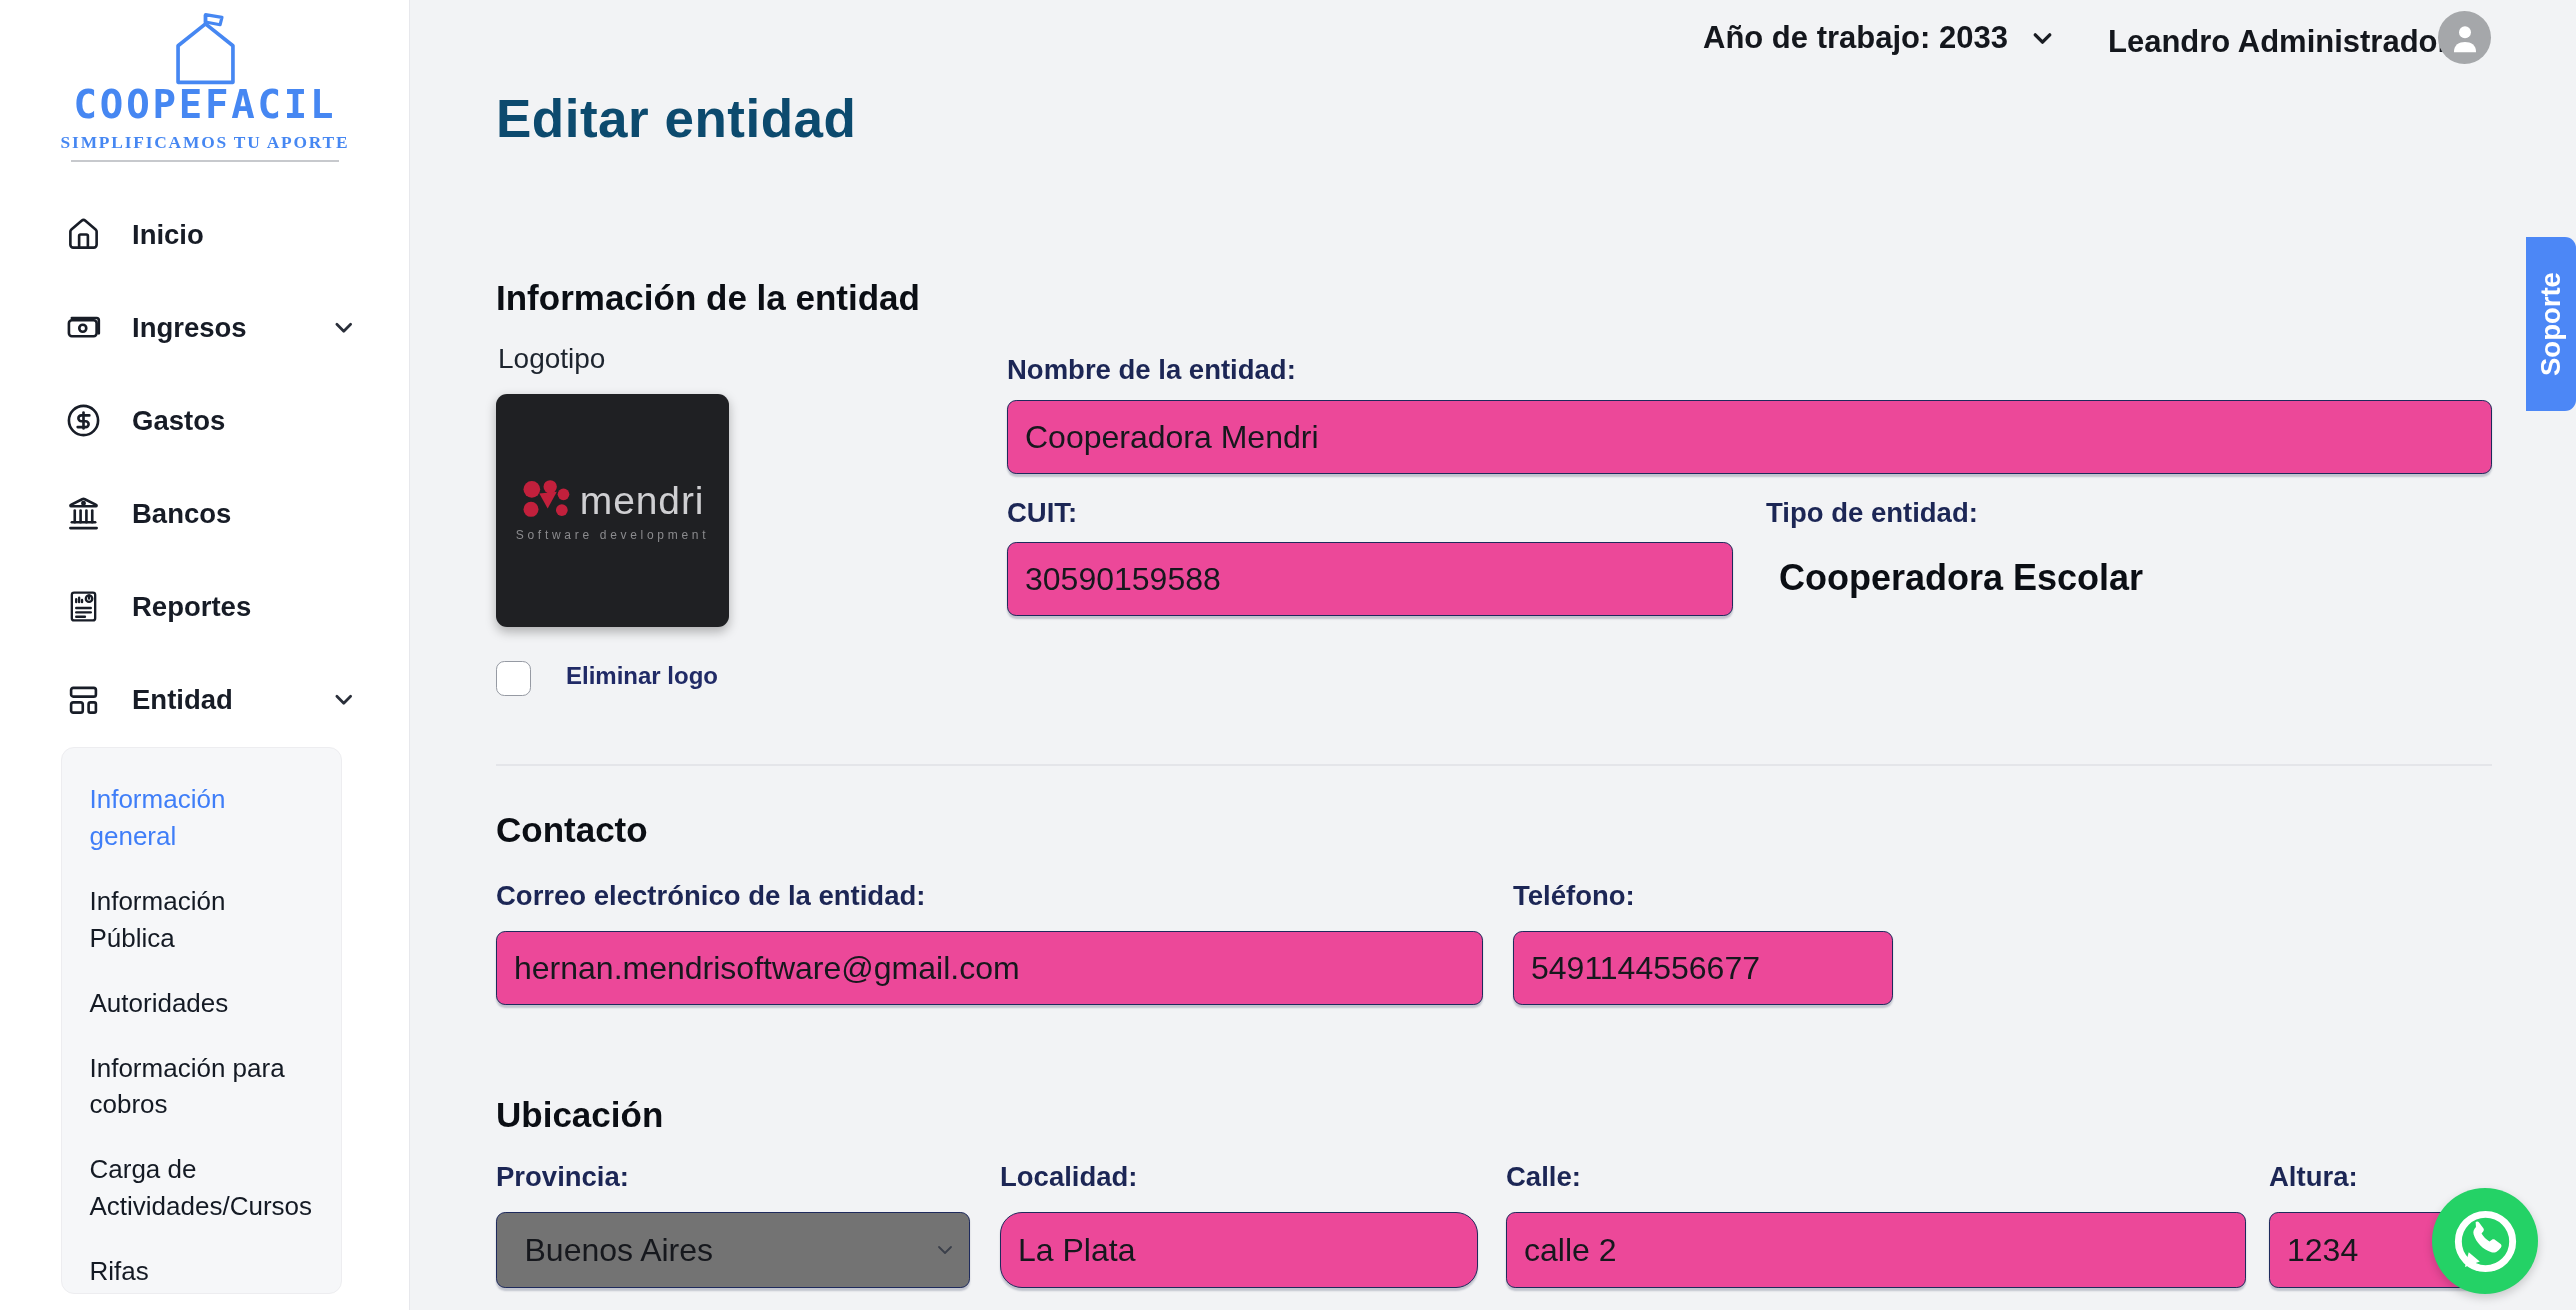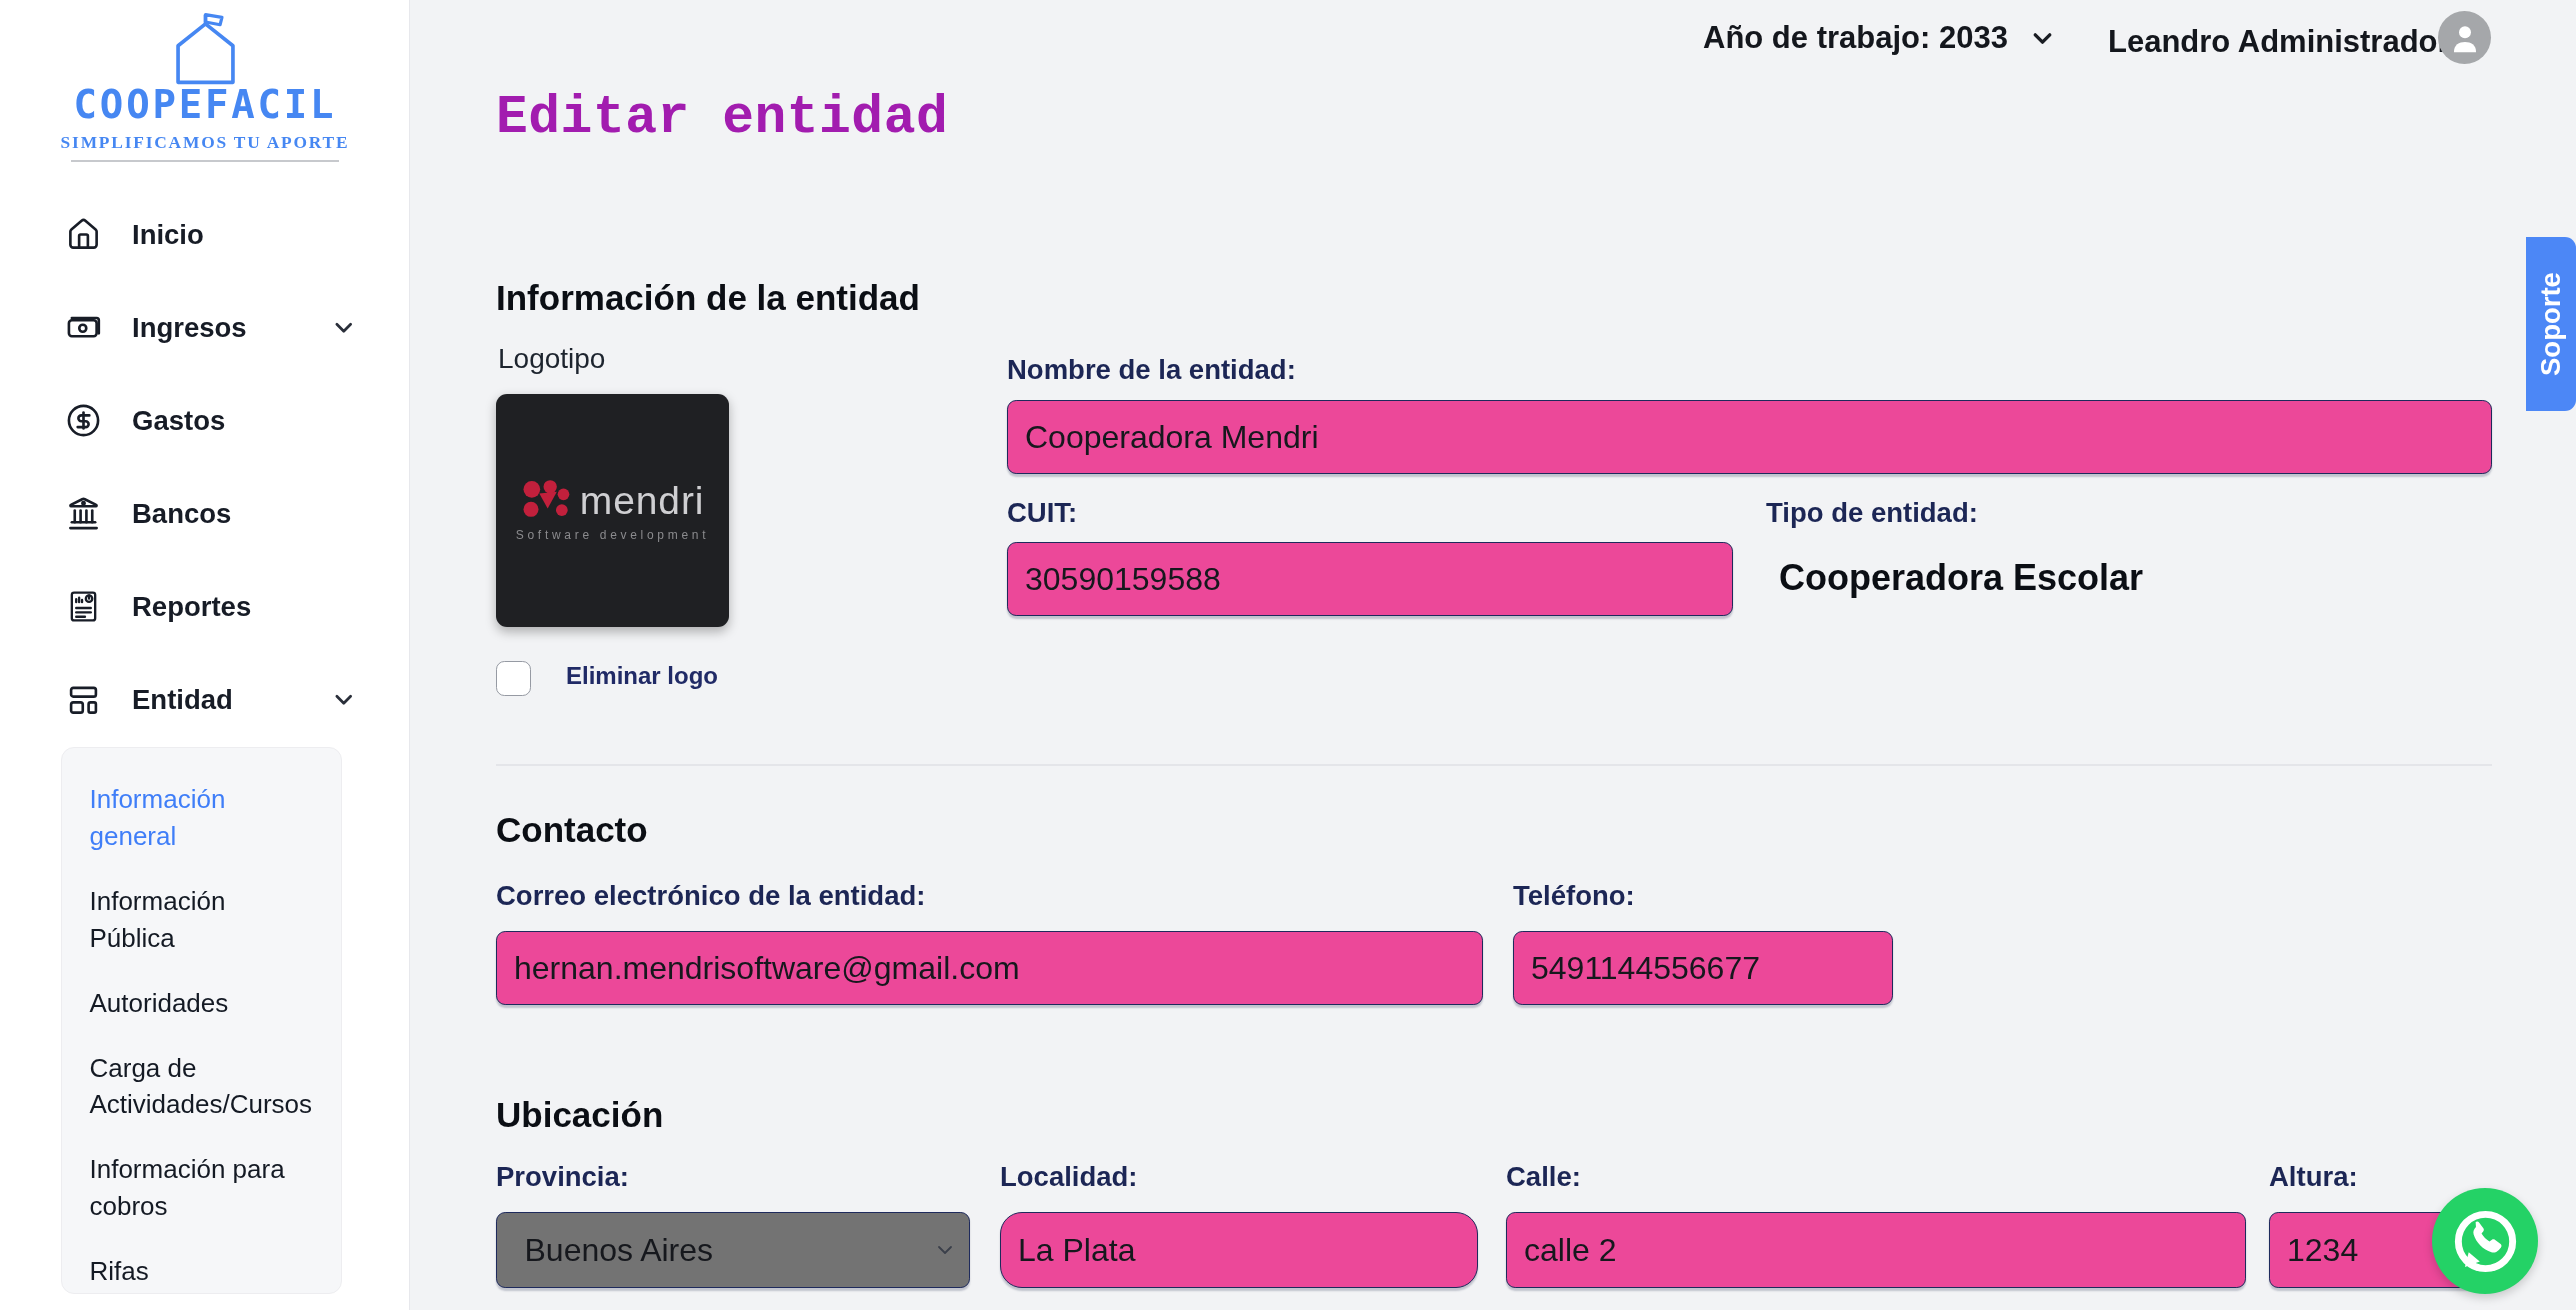--- a/index.html
+++ b/index.html
@@ -28,21 +28,21 @@
 
   
   .year-picker { position:absolute; left:1703px; top:20px; display:flex; align-items:center; gap:20px; cursor:pointer; }
   .year-label { font-size:31px; font-weight:700; color:#14171d; }
   .year-chev { display:flex; color:#1a1d23; }
   .user-name { position:absolute; left:2108px; top:24px; font-size:31px; font-weight:700; color:#14171d; }
   .avatar { position:absolute; left:2438px; top:11px; width:53px; height:53px; border-radius:50%; background:#a5a7aa; display:flex; align-items:center; justify-content:center; cursor:pointer; }
   .avatar svg { width:40px; height:40px; }
 
   
-  .page-title { position:absolute; left:496px; top:88px; font-size:53px; font-weight:800; color:#a21caf; letter-spacing:0.5px;font-family:Liberation Mono, monospace; }
+  .page-title { position:absolute; left:496px; top:88px; font-size:53px; font-weight:800; color:#0c4a6e; letter-spacing:0.5px; }
   .sec { position:absolute; font-size:35px; font-weight:700; color:#0b0e14; }
   .sec.info   { left:496px; top:278px; }
   .sec.contact{ left:496px; top:810px; }
   .sec.loc    { left:496px; top:1095px; }
 
   .lbl { position:absolute; font-size:27.5px; font-weight:600; color:#1c2655; }
   .plain-lbl { position:absolute; font-size:28px; font-weight:400; color:#1d242e; }
 
   .inp { position:absolute; background:#ec4899; border:1.8px solid #1e2a5c; border-radius:9.2px;
          font-family:"Liberation Sans", sans-serif; font-size:32px; color:#16181d; padding:0 17px;
@@ -200,22 +200,22 @@
               <path d="m6 9 6 6 6-6"></path>
             </svg>
         </span>
       </div>
     </nav>
 
     <div class="submenu">
       <div class="submenu-item active">Información general</div>
       <div class="submenu-item">Información Pública</div>
       <div class="submenu-item">Autoridades</div>
+      <div class="submenu-item">Información para cobros</div>
       <div class="submenu-item">Carga de Actividades/Cursos</div>
-      <div class="submenu-item">Información para cobros</div>
       <div class="submenu-item">Rifas</div>
     </div>
   </aside>
 
   <div class="year-picker">
     <span class="year-label">Año de trabajo: 2033</span>
     <span class="year-chev">
       <svg width="29" height="29" viewBox="0 0 24 24" fill="none" stroke="currentColor" stroke-width="2.8" stroke-linecap="round" stroke-linejoin="round">
           <path d="m6 9 6 6 6-6"></path>
         </svg>

